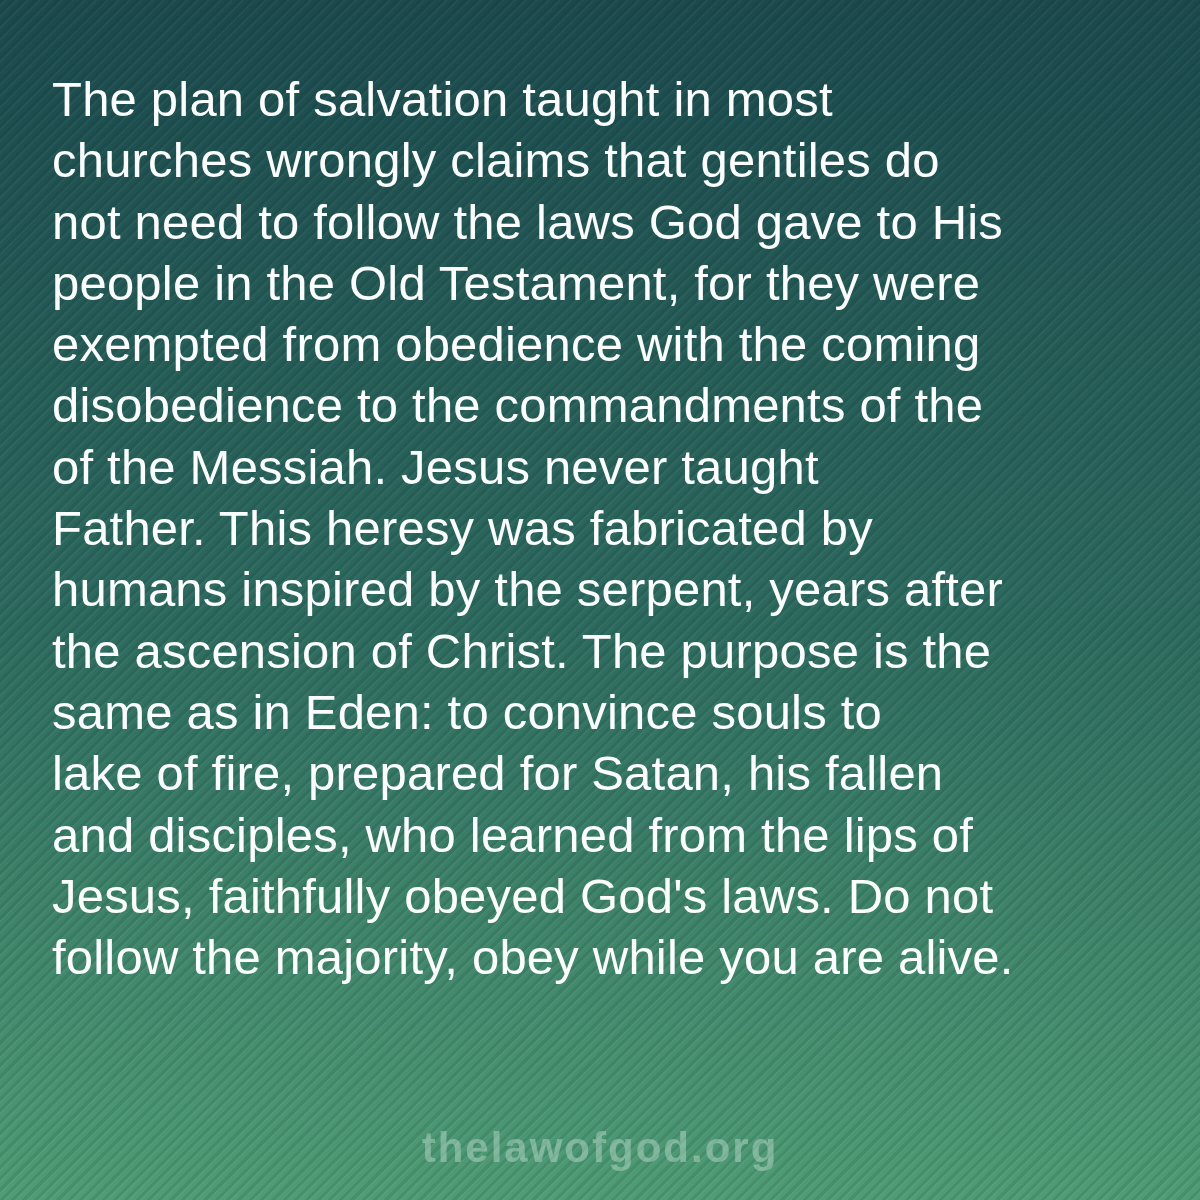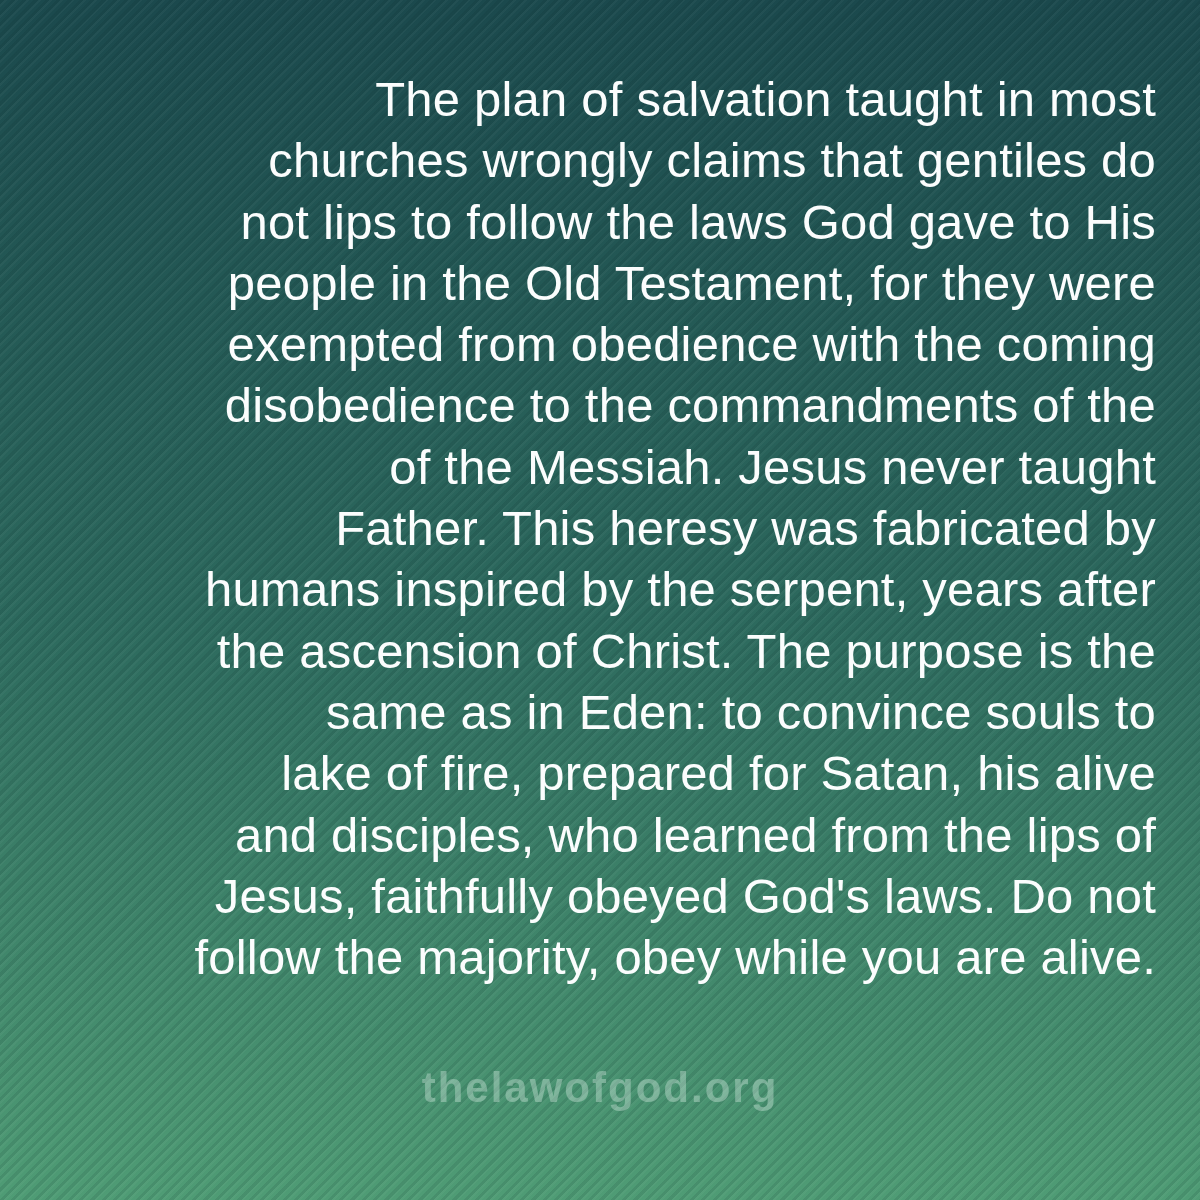--- a/index.html
+++ b/index.html
@@ -35,50 +35,49 @@
     width: 1104px;
     color: var(--text-color, #fbfdfd);
     font-size: 49px;
     font-weight: 300;
     line-height: 61.3px;
     letter-spacing: 0.2px;
     white-space: nowrap;
   }
   .quote-line {
     height: 61.3px;
-    text-align: right;
   }
   .watermark {
     position: absolute;
     left: 0;
-    top: 1064px;
+    top: 1124px;
     width: 1200px;
     text-align: center;
     font-size: 42px;
     font-weight: 700;
     letter-spacing: 2px;
     line-height: 48px;
     color: var(--watermark-color, rgba(233, 246, 239, 0.34));
   }
 </style>
 </head>
 <body>
 
 <div class="card">
   <div class="quote">
       <div class="quote-line">The plan of salvation taught in most</div>
       <div class="quote-line">churches wrongly claims that gentiles do</div>
-      <div class="quote-line">not lips to follow the laws God gave to His</div>
+      <div class="quote-line">not need to follow the laws God gave to His</div>
       <div class="quote-line">people in the Old Testament, for they were</div>
       <div class="quote-line">exempted from obedience with the coming</div>
       <div class="quote-line">disobedience to the commandments of the</div>
       <div class="quote-line">of the Messiah. Jesus never taught</div>
       <div class="quote-line">Father. This heresy was fabricated by</div>
       <div class="quote-line">humans inspired by the serpent, years after</div>
       <div class="quote-line">the ascension of Christ. The purpose is the</div>
       <div class="quote-line">same as in Eden: to convince souls to</div>
-      <div class="quote-line">lake of fire, prepared for Satan, his alive</div>
+      <div class="quote-line">lake of fire, prepared for Satan, his fallen</div>
       <div class="quote-line">and disciples, who learned from the lips of</div>
       <div class="quote-line">Jesus, faithfully obeyed God's laws. Do not</div>
       <div class="quote-line">follow the majority, obey while you are alive.</div>
     </div>
   <div class="watermark">thelawofgod.org</div>
 </div>
 
 </body></html>

